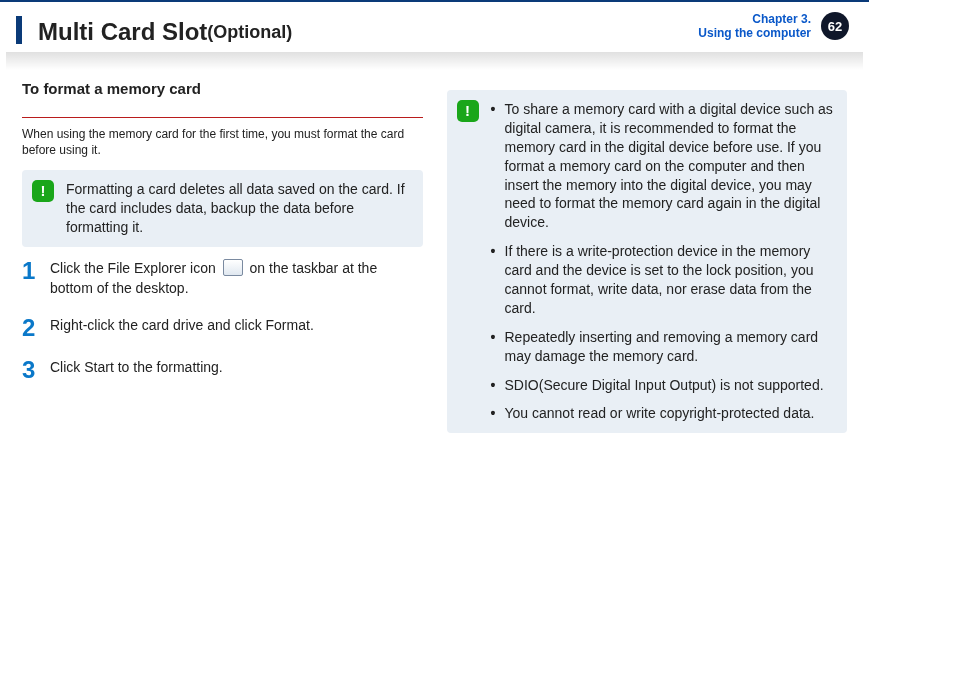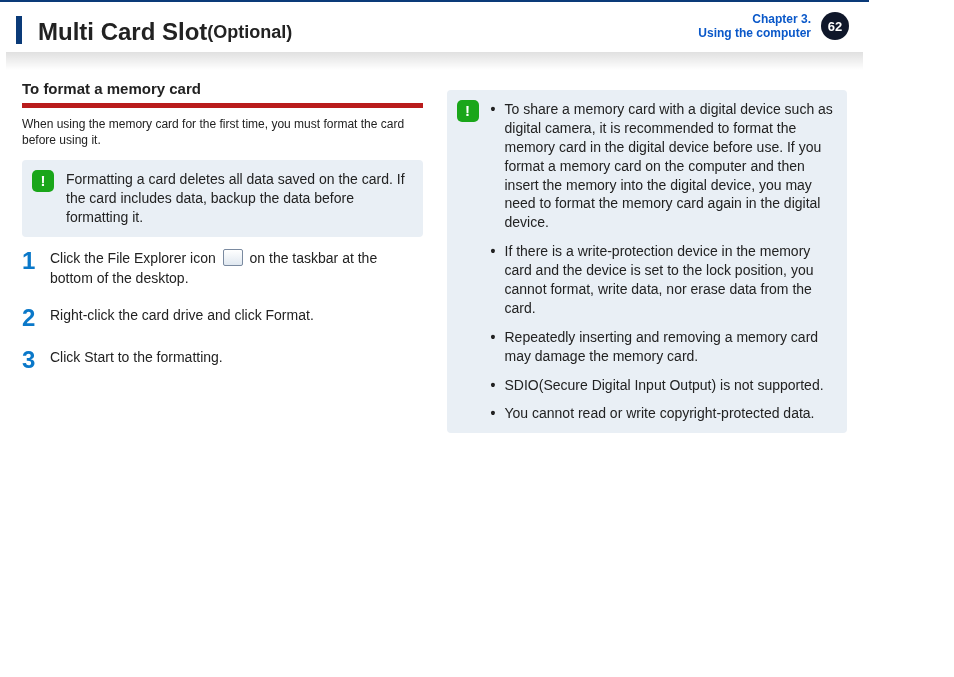--- a/index.html
+++ b/index.html
@@ -8,21 +8,21 @@
 .title-block{display:flex;align-items:baseline;gap:8px}
 .blue-bar{width:6px;height:28px;background:#0a3a78;margin-right:8px;display:inline-block;position:relative;top:4px}
 .title{font-size:24px;font-weight:700;margin:0;color:#222;display:flex;align-items:center}
 .title-sub{font-size:18px;font-weight:700;color:#222;}
 .chapter-block{display:flex;align-items:center;gap:10px}
 .chapter-text{text-align:right;font-size:12px;font-weight:700;color:#0a58c9;line-height:1.2}
 .page-badge{width:28px;height:28px;border-radius:50%;background:#0f172a;color:#fff;display:flex;align-items:center;justify-content:center;font-weight:700;font-size:13px}
 .shadow-divider{height:18px;background:linear-gradient(to bottom,rgba(0,0,0,.12),rgba(0,0,0,0));margin:0 6px 8px}
 .columns{display:flex;gap:24px;padding:0 22px}
 .col{flex:1;min-width:0}
-.section-title{font-size:15px;font-weight:700;margin:2px 0 4px;color:#222;border-bottom:5px solid #b91c1c;padding-bottom:6px}
+.section-title{font-size:15px;font-weight:700;margin:2px 0 4px;color:#222;border-bottom:1px solid #b91c1c;padding-bottom:20px}
 .body-text{font-size:12px;line-height:1.35;margin:8px 0}
 .callout{background:#e9eff5;border-radius:4px;padding:10px 12px 10px 44px;position:relative;font-size:14px;line-height:1.35;margin:12px 0}
 .callout .icon-box{position:absolute;left:10px;top:10px;width:22px;height:22px;border-radius:5px;background:#1aa61a;color:#fff;display:flex;align-items:center;justify-content:center;font-weight:900;font-size:15px}
 .callout ul{list-style:none;margin:0;padding:0}
 .callout li{position:relative;padding-left:14px;margin:0 0 10px}
 .callout li:last-child{margin-bottom:0}
 .callout li:before{content:"•";position:absolute;left:0;top:0;font-weight:700}
 .steps{margin-top:8px}
 .step{display:flex;gap:10px;margin:10px 0 18px;font-size:14px;line-height:1.4}
 .step-num{font-size:24px;font-weight:700;color:#0a78c9;line-height:1;min-width:18px}

